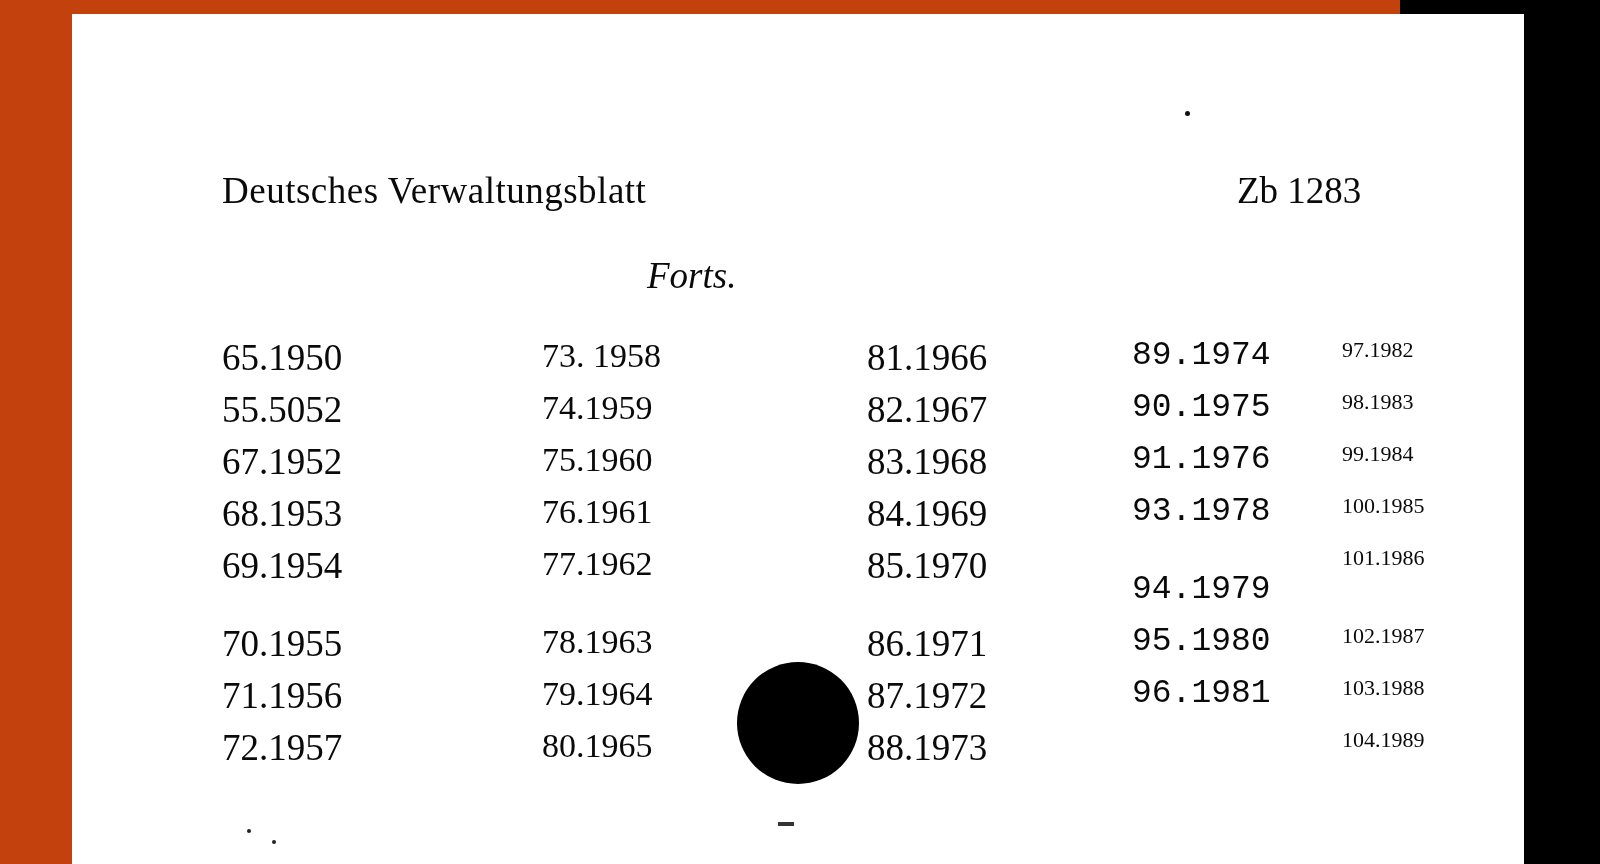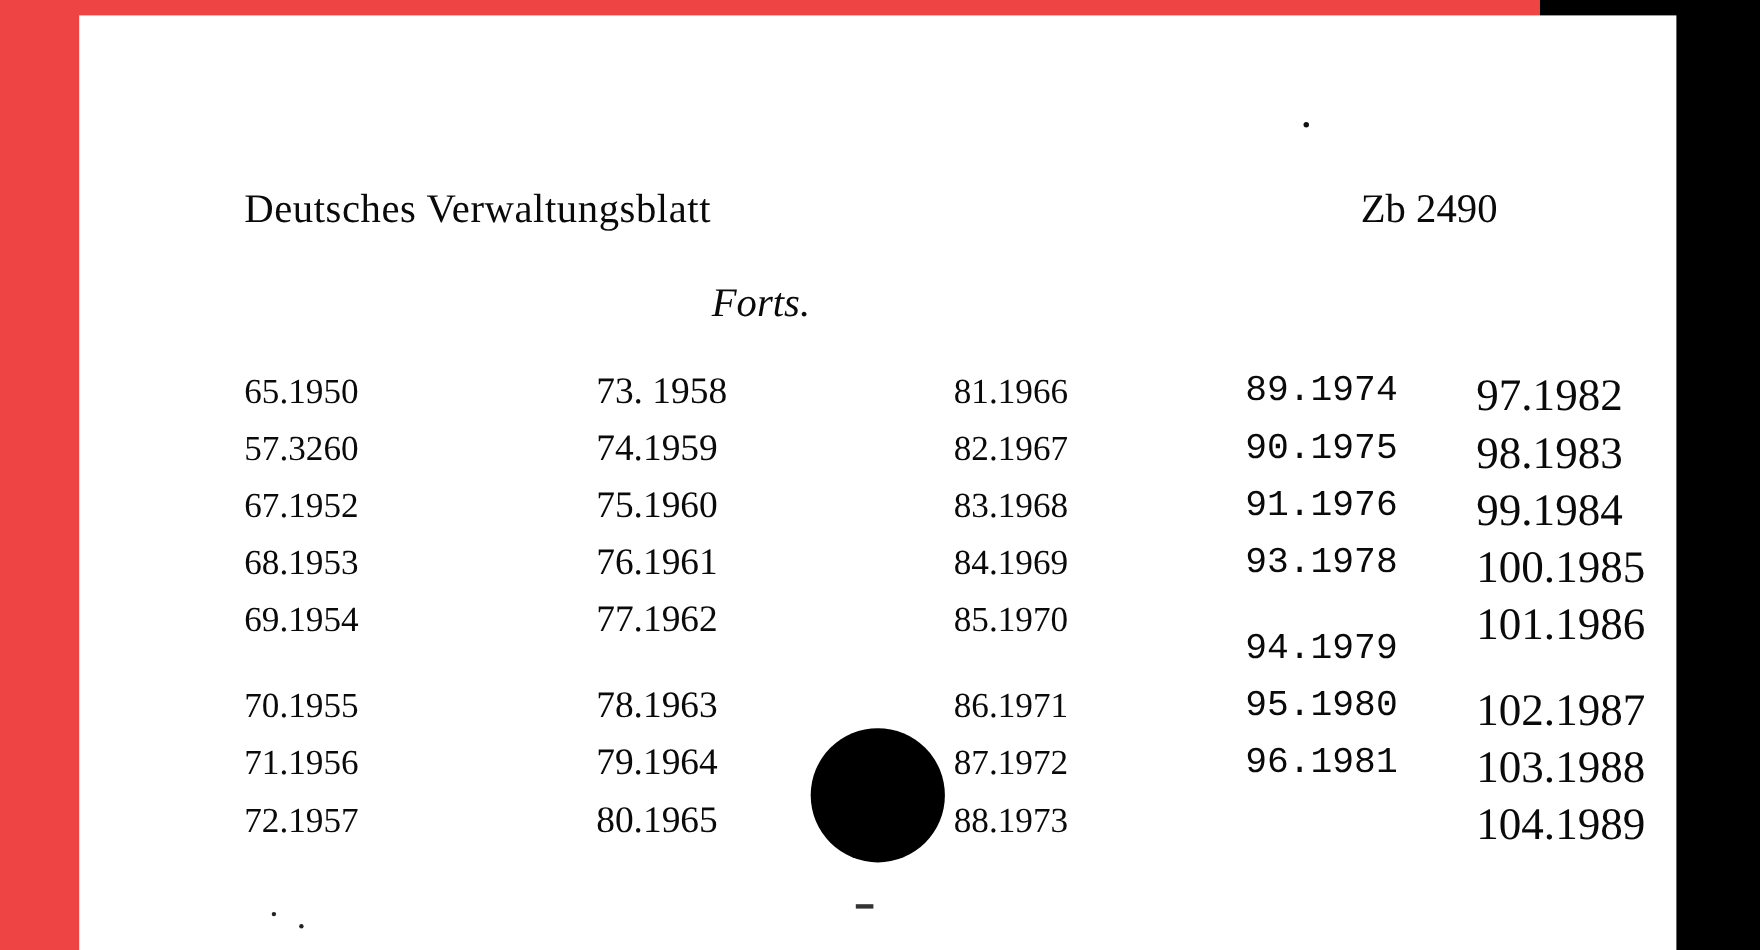--- a/index.html
+++ b/index.html
@@ -10,21 +10,21 @@
   body {
     width: 1600px;
     height: 864px;
     overflow: hidden;
     font-family: "Liberation Serif", serif;
   }
   #page {
     position: relative;
     width: 1400px;
     height: 864px;
-    background: #ef4444;
+    background: #c2410c;
   }
   #card {
     position: absolute;
     left: 72px;
     top: 14px;
     width: 1452px;
     height: 850px;
     background: #ffffff;
   }
   .title-row {
@@ -69,32 +69,32 @@
     position: absolute;
     top: 0;
   }
   .col-0 { left: 0px; }
   .col-1 { left: 320px; }
   .col-2 { left: 645px; }
   .col-3 { left: 910px; font-family: Liberation Mono, monospace; }
   .col-4 { left: 1120px; }
 
   .entry {
-    font-size: 32px;
+    font-size: 37px;
     line-height: 1.0;
     color: #0a0a0a;
     height: 52px;
     white-space: nowrap;
   }
   .entry.gap {
     margin-top: 26px;
   }
   .col-1 .entry { font-size: 34px; }
   .col-3 .entry { font-size: 33px; }
-  .col-4 .entry { font-size: 41px; }
+  .col-4 .entry { font-size: 22px; }
 
   
   .speck-top {
     position: absolute;
     left: 1113px;
     top: 97px;
     width: 5px;
     height: 5px;
     background: #111;
     border-radius: 50%;
@@ -138,29 +138,29 @@
 </head>
 <body>
 
 <div id="page">
   <div id="card">
 
     <div class="speck-top"></div>
 
     <div class="title-row">
       <div class="doc-title">Deutsches Verwaltungsblatt</div>
-      <div class="shelfmark">Zb 2490</div>
+      <div class="shelfmark">Zb 1283</div>
     </div>
 
     <div class="cont-label">Forts.</div>
 
     <div class="columns">
       <div class="col col-0">
         <div class="entry">65.1950</div>
-        <div class="entry">57.3260</div>
+        <div class="entry">55.5052</div>
         <div class="entry">67.1952</div>
         <div class="entry">68.1953</div>
         <div class="entry">69.1954</div>
         <div class="entry gap">70.1955</div>
         <div class="entry">71.1956</div>
         <div class="entry">72.1957</div>
       </div>
 
       <div class="col col-1">
         <div class="entry">73. 1958</div>

